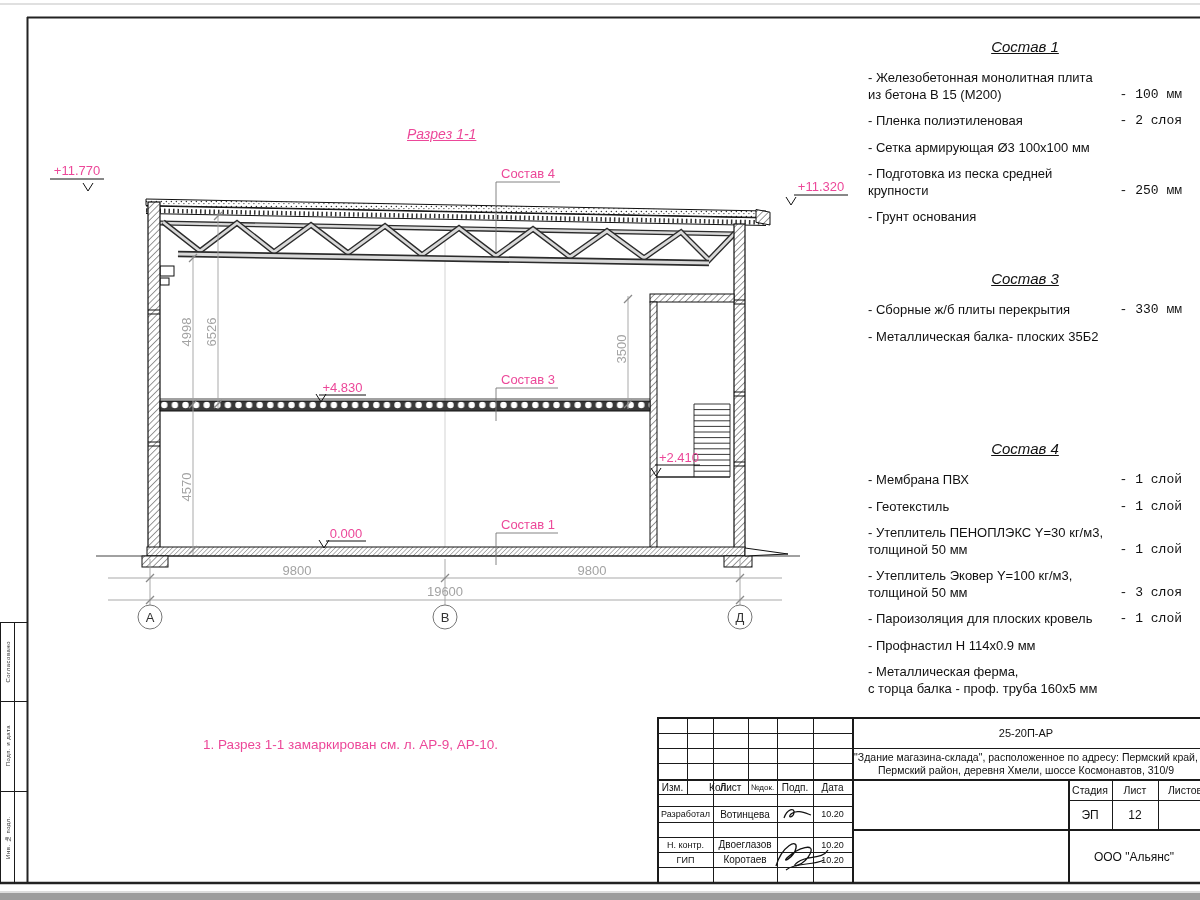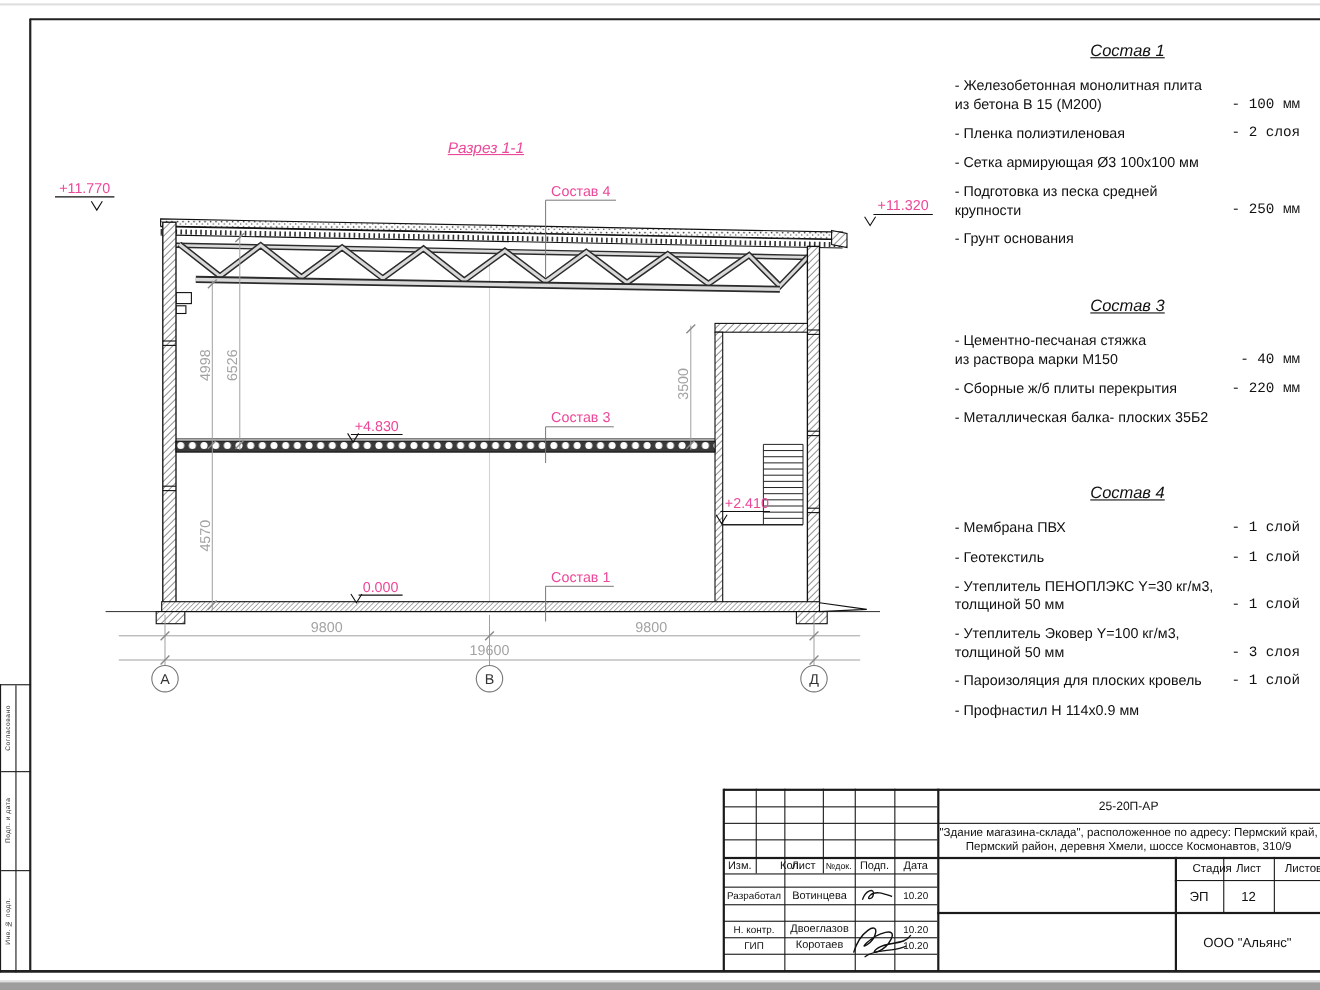--- a/index.html
+++ b/index.html
@@ -220,20 +220,21 @@
   <div class="abs t dim rot" style="left:621px;top:349px;">3500</div>
 
   <div class="abs t dim ctr" style="left:297px;top:570px;">9800</div>
   <div class="abs t dim ctr" style="left:592px;top:570px;">9800</div>
   <div class="abs t dim ctr" style="left:445px;top:591px;">19600</div>
 
   <div class="abs t ctr" style="left:150px;top:617px;color:#333;">А</div>
   <div class="abs t ctr" style="left:445px;top:617px;color:#333;">В</div>
   <div class="abs t ctr" style="left:740px;top:617px;color:#333;">Д</div>
 
+  <div class="abs t" style="left:203px;top:737px;font-size:13.5px;">1. Разрез 1-1 замаркирован см. л. АР-9, АР-10.</div>
 
   <div class="spec" style="left:868px;top:38px;">
     <h3>Состав 1</h3>
     <div class="item">
         <span class="nm">- Железобетонная  монолитная плита
 из бетона В 15 (М200)</span>
         <span class="val">- 100 мм</span>
       </div>
     <div class="item">
         <span class="nm">- Пленка полиэтиленовая</span>
@@ -250,27 +251,22 @@
       </div>
     <div class="item">
         <span class="nm">- Грунт основания</span>
         <span class="val"></span>
       </div>
   </div>
 
   <div class="spec" style="left:868px;top:270px;">
     <h3>Состав 3</h3>
     <div class="item">
-        <span class="nm">- Цементно-песчаная стяжка
-из раствора марки М150</span>
-        <span class="val">- 40 мм</span>
-      </div>
-    <div class="item">
         <span class="nm">- Сборные ж/б плиты перекрытия</span>
-        <span class="val">- 220 мм</span>
+        <span class="val">- 330 мм</span>
       </div>
     <div class="item">
         <span class="nm">- Металлическая балка- плоских 35Б2</span>
         <span class="val"></span>
       </div>
   </div>
 
   <div class="spec" style="left:868px;top:440px;">
     <h3>Состав 4</h3>
     <div class="item">
@@ -290,20 +286,25 @@
         <span class="nm">- Утеплитель Эковер Y=100 кг/м3,
 толщиной 50 мм</span>
         <span class="val">- 3 слоя</span>
       </div>
     <div class="item">
         <span class="nm">- Пароизоляция для плоских кровель</span>
         <span class="val">- 1 слой</span>
       </div>
     <div class="item">
         <span class="nm">- Профнастил Н 114х0.9 мм</span>
+        <span class="val"></span>
+      </div>
+    <div class="item">
+        <span class="nm">- Металлическая ферма,
+с торца балка - проф. труба 160х5 мм</span>
         <span class="val"></span>
       </div>
   </div>
 
   <div class="abs" style="left:0;top:0;width:1200px;height:900px;pointer-events:none;">
 
     <div class="hl th" style="left:658px;top:717px;width:542px;"></div>
     <div class="hl" style="left:658px;top:733px;width:194px;"></div>
     <div class="hl" style="left:658px;top:748px;width:554px;"></div>
     <div class="hl" style="left:658px;top:763px;width:194px;"></div>
@@ -340,21 +341,21 @@
     <div class="cell" style="left:658px;top:837px;width:55px;height:15px;font-size:9px;">Н. контр.</div>
     <div class="cell" style="left:713px;top:837px;width:64px;height:15px;font-size:10px;">Двоеглазов</div>
     <div class="cell" style="left:813px;top:837px;width:39px;height:15px;font-size:9px;">10.20</div>
     <div class="cell" style="left:658px;top:852px;width:55px;height:15px;font-size:9px;">ГИП</div>
     <div class="cell" style="left:713px;top:852px;width:64px;height:15px;font-size:10px;">Коротаев</div>
     <div class="cell" style="left:813px;top:852px;width:39px;height:15px;font-size:9px;">10.20</div>
 
     <div class="cell" style="left:852px;top:718px;width:348px;height:30px;font-size:11px;">25-20П-АР</div>
     <div class="cell pre" style="left:852px;top:748px;width:348px;height:31px;font-size:10.5px;line-height:13px;">"Здание магазина-склада", расположенное по адресу: Пермский край,
 Пермский район, деревня Хмели, шоссе Космонавтов, 310/9</div>
-    <div class="cell" style="left:1068px;top:780px;width:44px;height:20px;font-size:10.5px;margin-left:12px;">Стадия</div>
+    <div class="cell" style="left:1068px;top:780px;width:44px;height:20px;font-size:10.5px;">Стадия</div>
     <div class="cell" style="left:1112px;top:780px;width:46px;height:20px;font-size:10.5px;">Лист</div>
     <div class="cell" style="left:1158px;top:780px;width:54px;height:20px;font-size:10.5px;">Листов</div>
     <div class="cell" style="left:1068px;top:800px;width:44px;height:29px;font-size:12px;">ЭП</div>
     <div class="cell" style="left:1112px;top:800px;width:46px;height:29px;font-size:12px;">12</div>
     <div class="cell" style="left:1068px;top:830px;width:132px;height:53px;font-size:12px;">ООО "Альянс"</div>
   </div>
 
   <svg class="abs" style="left:782px;top:806px;" width="32" height="16">
     <path d="M2,12 C5,3 13,1 12,7 C11,12 5,12 9,8 C14,3 23,7 29,9" fill="none" stroke="#111" stroke-width="1.2"></path>
   </svg>

